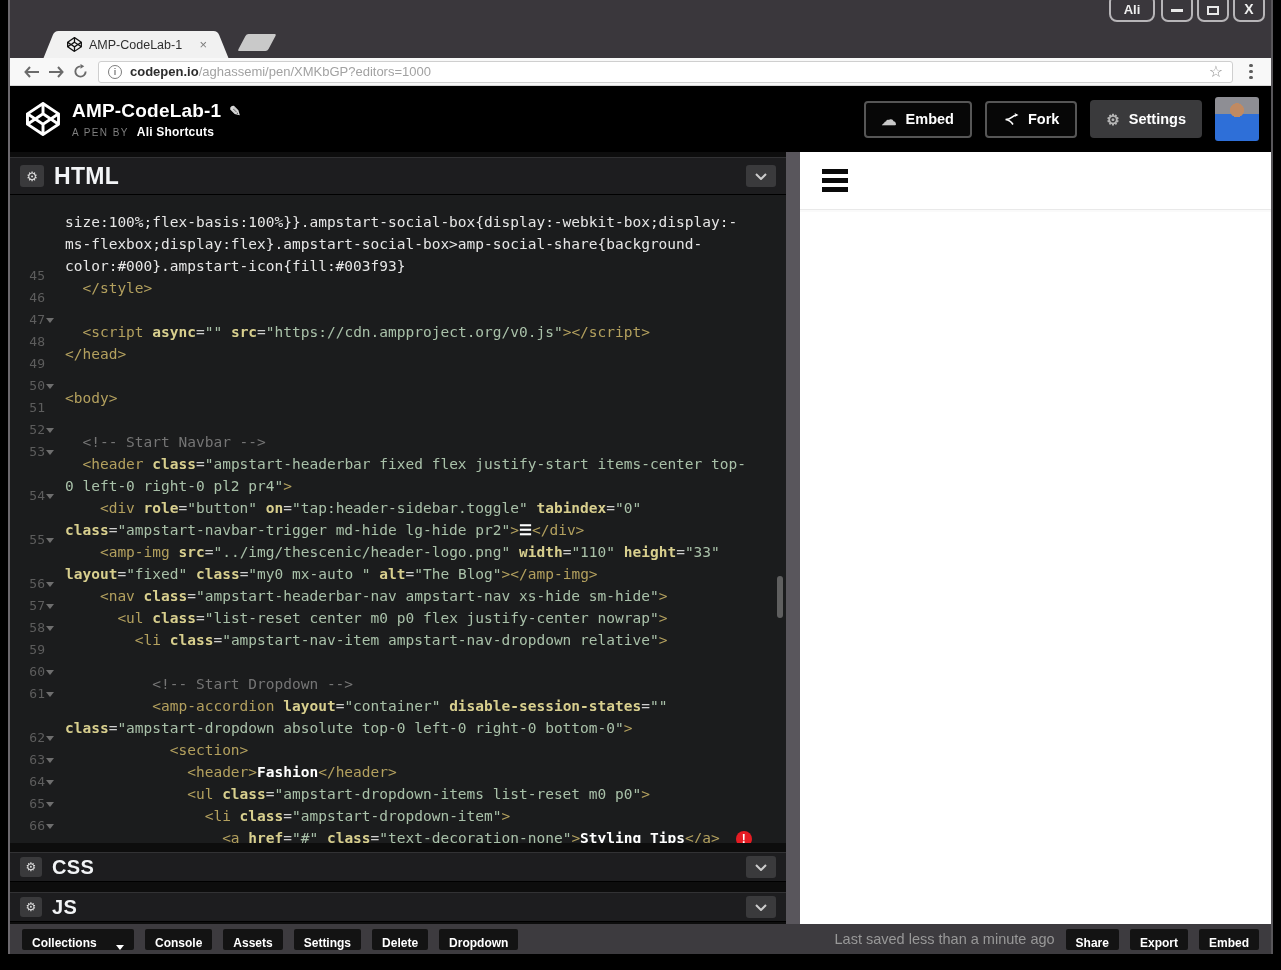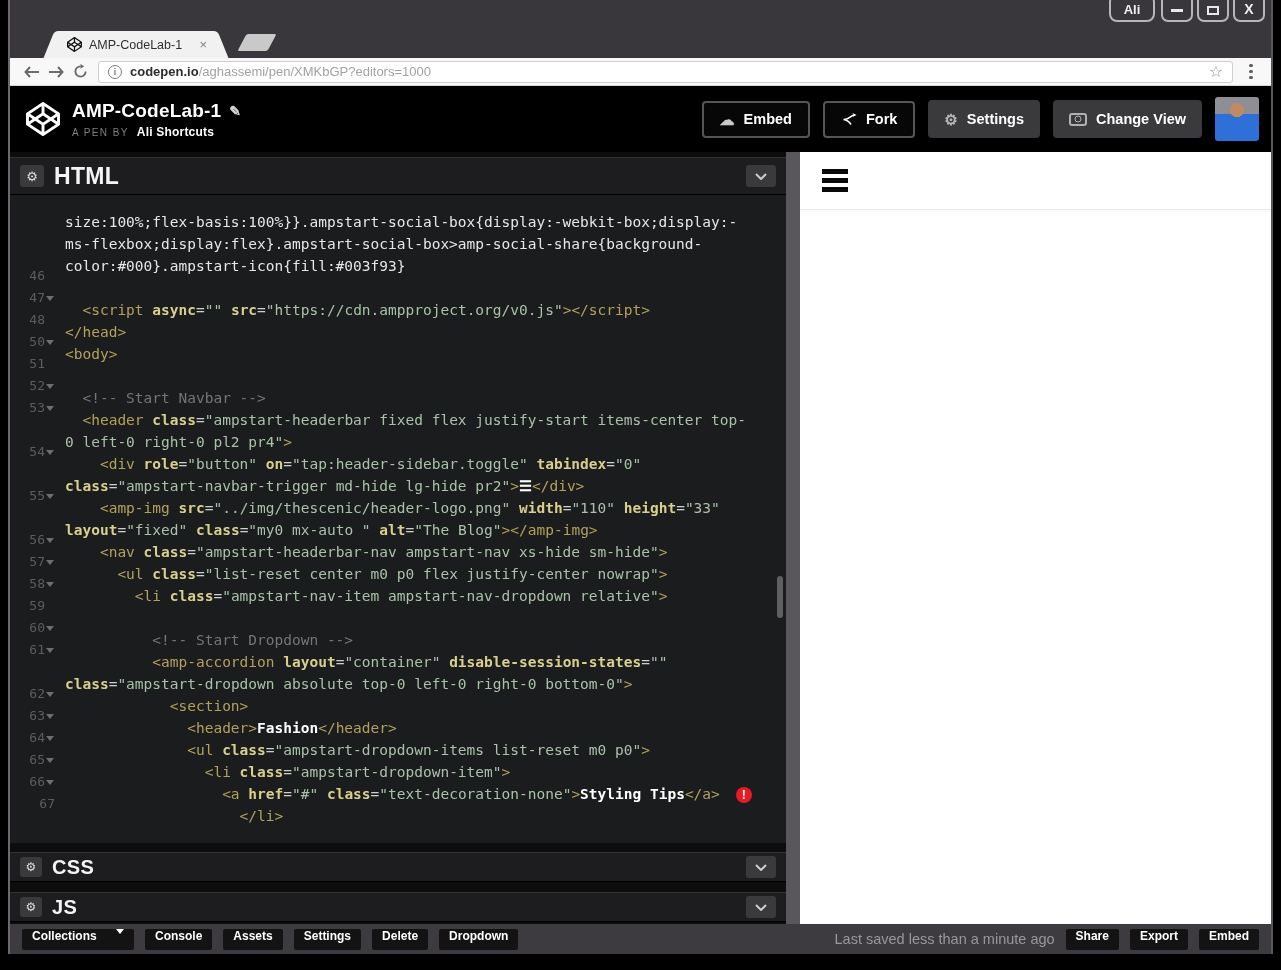--- a/index.html
+++ b/index.html
@@ -106,21 +106,21 @@
 
   .divider { width:14px; flex:none; background:#59565c; }
   .preview { flex:1; background:#fff; display:flex; flex-direction:column; }
   .preview-header { height:58px; border-bottom:1px solid #e9e9e9; box-shadow:0 2px 0 rgba(0,0,0,0.02);
                     display:flex; align-items:center; padding-left:22px; }
   .hb span { display:block; width:26px; height:5px; background:#0a0a0a; margin:4px 0; }
 
   
   .cp-footer { height:30px; background:#3d3b3f; display:flex; align-items:center; padding:0 12px; gap:11px; }
   .f-btn { height:21px; padding:0 10px; background:#131313; color:#fff; font-size:12px; font-weight:bold;
-           border-radius:2px; display:flex; align-items:flex-start; white-space:nowrap; }
+           border-radius:2px; display:flex; align-items:flex-end; white-space:nowrap; }
   .f-btn.collections { width:112px; }
   .caret { margin-left:auto; border-left:4px solid transparent; border-right:4px solid transparent; border-top:5px solid #fff; }
   .f-status { margin-left:auto; color:#989898; font-size:14.5px; white-space:nowrap; }
 </style>
 </head>
 <body>
 
 <div class="desktop">
   <div class="window">
 
@@ -203,24 +203,20 @@
           <svg width="16" height="13" viewBox="0 0 16 13">
             <path d="M14 2 C9 2 9 6.5 2.5 6.5 M2.5 6.5 C7 7 8.5 9 10 11.5" fill="none" stroke="#fff" stroke-width="1.6"></path>
             <path d="M15.5 2 l-4 -2 l1 2 l-1 2 z" fill="#fff"></path>
           </svg>
           <span>Fork</span>
         </div>
         <div class="btn gray">
           <span class="gearglyph">⚙</span>
           <span>Settings</span>
         </div>
-        <div class="btn gray">
-          <span class="viewbox-ico"></span>
-          <span>Change View</span>
-        </div>
         <div class="avatar"></div>
       </div>
     </div>
 
     <div class="cp-main">
       <div class="editors">
 
         <div class="panel-bar big">
           <span class="gearbtn">⚙</span>
           <span class="panel-label">HTML</span>
@@ -229,23 +225,25 @@
                 <path d="M1 1 L6 6 L11 1" fill="none" stroke="#ccc" stroke-width="2"></path>
               </svg>
           </span>
         </div>
 
         <div class="code-area">
           <div id="code-lines">
               <div class="code-row"><div class="gutter"><span class="lnum"></span><span class="fold"></span></div><div class="ctext"><span class="tk-p">size:100%;flex-basis:100%}}.ampstart-social-box{display:-webkit-box;display:-</span></div></div>
               <div class="code-row"><div class="gutter"><span class="lnum"></span><span class="fold"></span></div><div class="ctext"><span class="tk-p">ms-flexbox;display:flex}.ampstart-social-box&gt;amp-social-share{background-</span></div></div>
               <div class="code-row"><div class="gutter"><span class="lnum"></span><span class="fold"></span></div><div class="ctext"><span class="tk-p">color:#000}.ampstart-icon{fill:#003f93}</span></div></div>
+              <div class="code-row"><div class="gutter"><span class="lnum">45</span><span class="fold"></span></div><div class="ctext"><span class="tk-t">  &lt;/style&gt;</span></div></div>
               <div class="code-row"><div class="gutter"><span class="lnum">46</span><span class="fold"></span></div><div class="ctext"></div></div>
               <div class="code-row"><div class="gutter"><span class="lnum">47</span><span class="fold on"></span></div><div class="ctext"><span class="tk-t">  &lt;script </span><span class="tk-a">async</span><span class="tk-e">=</span><span class="tk-s">""</span><span class="tk-p"> </span><span class="tk-a">src</span><span class="tk-e">=</span><span class="tk-s">"https://cdn.ampproject.org/v0.js"</span><span class="tk-t">&gt;&lt;/script&gt;</span></div></div>
               <div class="code-row"><div class="gutter"><span class="lnum">48</span><span class="fold"></span></div><div class="ctext"><span class="tk-t">&lt;/head&gt;</span></div></div>
+              <div class="code-row"><div class="gutter"><span class="lnum">49</span><span class="fold"></span></div><div class="ctext"></div></div>
               <div class="code-row"><div class="gutter"><span class="lnum">50</span><span class="fold on"></span></div><div class="ctext"><span class="tk-t">&lt;body&gt;</span></div></div>
               <div class="code-row"><div class="gutter"><span class="lnum">51</span><span class="fold"></span></div><div class="ctext"></div></div>
               <div class="code-row"><div class="gutter"><span class="lnum">52</span><span class="fold on"></span></div><div class="ctext"><span class="tk-c">  &lt;!-- Start Navbar --&gt;</span></div></div>
               <div class="code-row"><div class="gutter"><span class="lnum">53</span><span class="fold on"></span></div><div class="ctext"><span class="tk-t">  &lt;header </span><span class="tk-a">class</span><span class="tk-e">=</span><span class="tk-s">"ampstart-headerbar fixed flex justify-start items-center top-</span></div></div>
               <div class="code-row"><div class="gutter"><span class="lnum"></span><span class="fold"></span></div><div class="ctext"><span class="tk-s">0 left-0 right-0 pl2 pr4"</span><span class="tk-t">&gt;</span></div></div>
               <div class="code-row"><div class="gutter"><span class="lnum">54</span><span class="fold on"></span></div><div class="ctext"><span class="tk-t">    &lt;div </span><span class="tk-a">role</span><span class="tk-e">=</span><span class="tk-s">"button"</span><span class="tk-p"> </span><span class="tk-a">on</span><span class="tk-e">=</span><span class="tk-s">"tap:header-sidebar.toggle"</span><span class="tk-p"> </span><span class="tk-a">tabindex</span><span class="tk-e">=</span><span class="tk-s">"0"</span></div></div>
               <div class="code-row"><div class="gutter"><span class="lnum"></span><span class="fold"></span></div><div class="ctext"><span class="tk-a">class</span><span class="tk-e">=</span><span class="tk-s">"ampstart-navbar-trigger md-hide lg-hide pr2"</span><span class="tk-t">&gt;</span><span class="tk-b">☰</span><span class="tk-t">&lt;/div&gt;</span></div></div>
               <div class="code-row"><div class="gutter"><span class="lnum">55</span><span class="fold on"></span></div><div class="ctext"><span class="tk-t">    &lt;amp-img </span><span class="tk-a">src</span><span class="tk-e">=</span><span class="tk-s">"../img/thescenic/header-logo.png"</span><span class="tk-p"> </span><span class="tk-a">width</span><span class="tk-e">=</span><span class="tk-s">"110"</span><span class="tk-p"> </span><span class="tk-a">height</span><span class="tk-e">=</span><span class="tk-s">"33"</span></div></div>
               <div class="code-row"><div class="gutter"><span class="lnum"></span><span class="fold"></span></div><div class="ctext"><span class="tk-a">layout</span><span class="tk-e">=</span><span class="tk-s">"fixed"</span><span class="tk-p"> </span><span class="tk-a">class</span><span class="tk-e">=</span><span class="tk-s">"my0 mx-auto "</span><span class="tk-p"> </span><span class="tk-a">alt</span><span class="tk-e">=</span><span class="tk-s">"The Blog"</span><span class="tk-t">&gt;&lt;/amp-img&gt;</span></div></div>
               <div class="code-row"><div class="gutter"><span class="lnum">56</span><span class="fold on"></span></div><div class="ctext"><span class="tk-t">    &lt;nav </span><span class="tk-a">class</span><span class="tk-e">=</span><span class="tk-s">"ampstart-headerbar-nav ampstart-nav xs-hide sm-hide"</span><span class="tk-t">&gt;</span></div></div>

